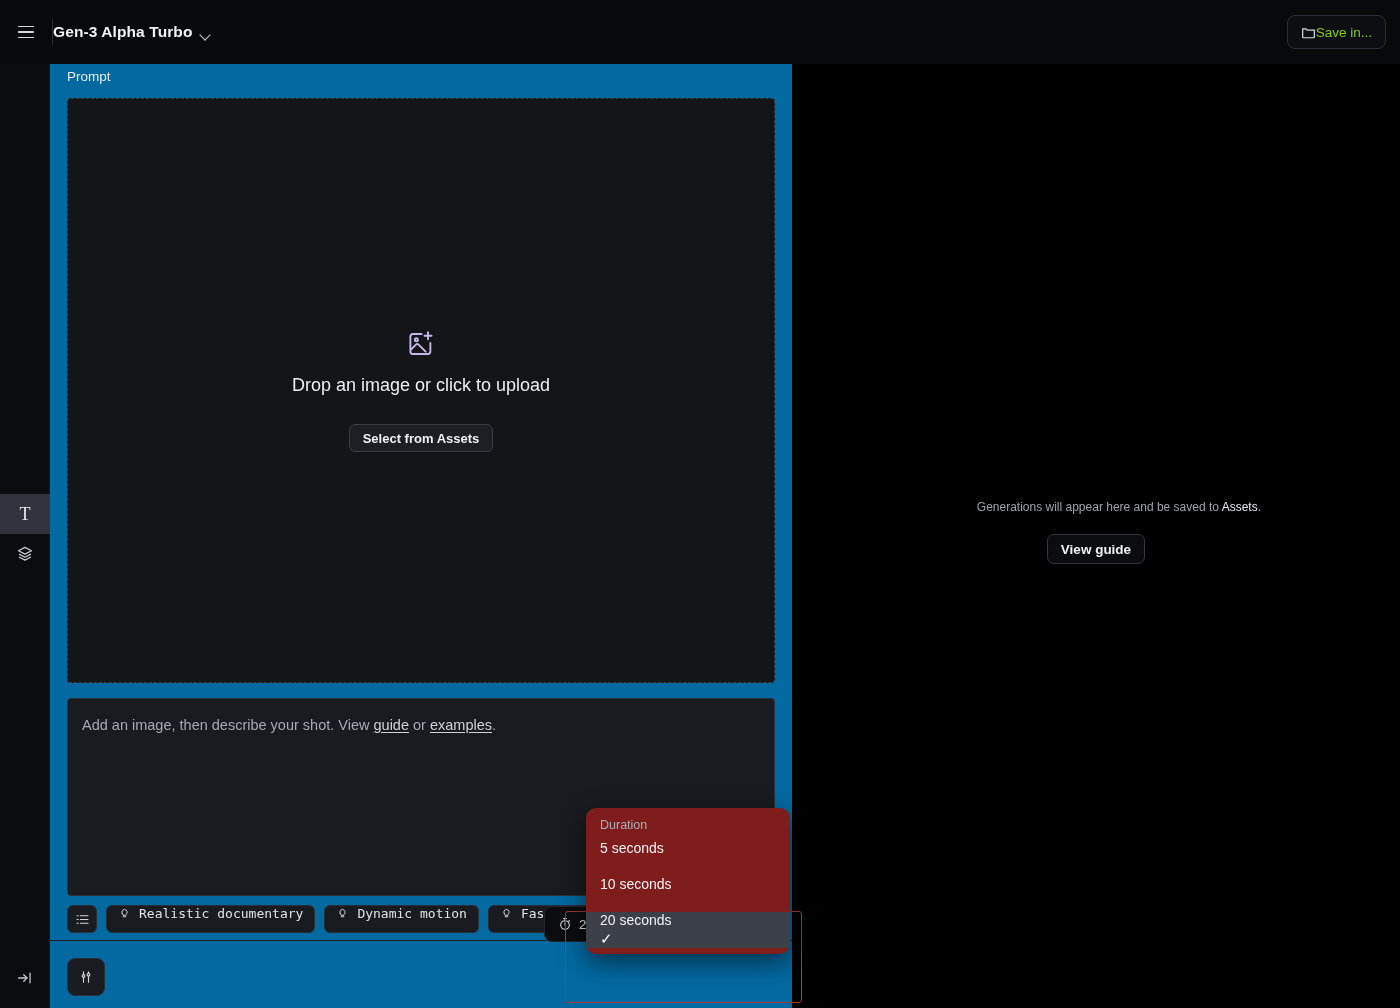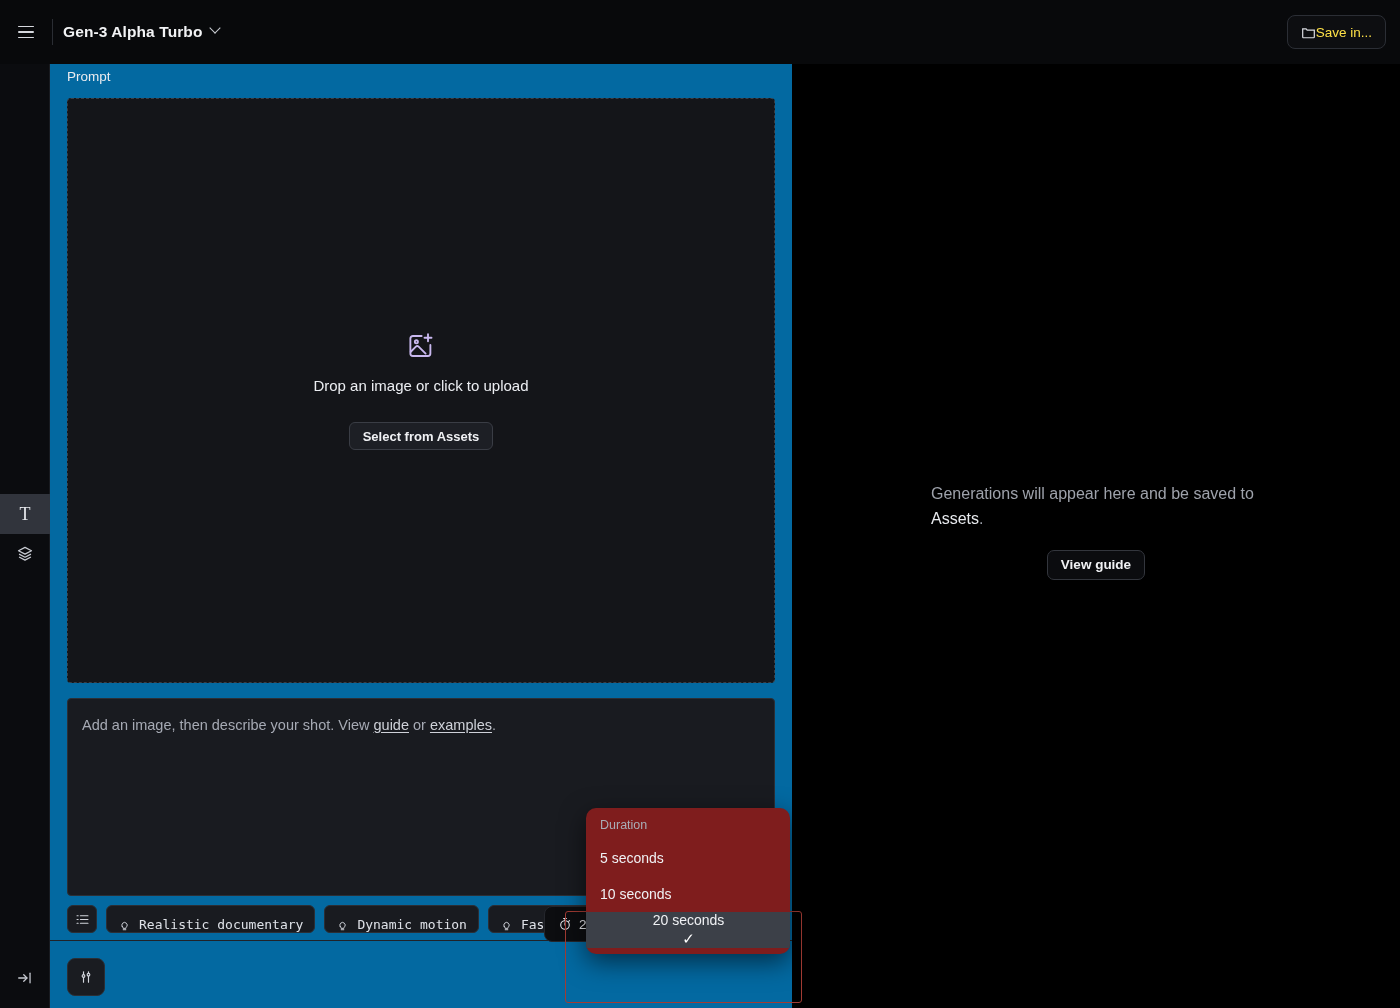--- a/index.html
+++ b/index.html
@@ -19,36 +19,36 @@
     z-index: 30;
   }
   .hamburger {
     width: 34px; height: 34px; margin-left: 9px;
     display: flex; flex-direction: column; align-items: center; justify-content: center;
     gap: 4px; border-radius: 6px; cursor: pointer;
   }
   .hamburger span { display: block; width: 16px; height: 1.6px; background: #d6d8de; border-radius: 1px; }
   .topdiv { width: 1px; height: 26px; background: #2a2d33; margin-left: 9px; }
   .model-select {
-    display: flex; align-items: flex-start; gap: 8px;
-    margin-left: 10px; cursor: pointer;
+    display: flex; align-items: flex-end; gap: 8px;
+    margin-left: 0; cursor: pointer;
   }
   .model-name { font-size: 15.5px; font-weight: 700; color: #f2f3f5; letter-spacing: .1px; }
   .chev { width: 11px; height: 11px; position: relative; display:inline-block; }
   .chev::before {
     content: ""; position: absolute; left: 1px; top: 1px;
     width: 7px; height: 7px; border-right: 1.6px solid #c9ccd3; border-bottom: 1.6px solid #c9ccd3;
     transform: rotate(45deg);
   }
   .save-btn {
     position: absolute; right: 14px; top: 15px;
     height: 34px; padding: 0 13px;
     display: flex; align-items: center; 
     border: 1px solid #2b2e35; border-radius: 8px;
-    background: #0d0e11; color: #fde047; font-size: 13.5px;
+    background: #0d0e11; color: #84cc16; font-size: 13.5px;
     cursor: pointer;
   }
 
   
   .rail {
     position: absolute; left: 0; top: 54px; width: 50px; height: 954px;
     background: #0b0c0f; border-right: 1px solid #191b20;
     z-index: 20;
   }
   .rail-btn {
@@ -70,21 +70,21 @@
     font-size: 13.5px; color: #e9ebef;
   }
   .dropzone {
     position: absolute; left: 17px; top: 44px; width: 708px; height: 585px;
     border: 1px dashed #3a3d45; border-radius: 4px;
     background: #141519;
     display: flex; flex-direction: column; align-items: center; justify-content: center;
     cursor: pointer;
   }
   .dz-icon { margin-bottom: 16px; }
-  .dz-text { font-size: 15px; color: #eceef2; margin-bottom: 18px; }
+  .dz-text { font-size: 18px; color: #eceef2; margin-bottom: 18px; }
   .dz-btn {
     height: 28px; padding: 0 13px; border-radius: 6px;
     border: 1px solid #3a3d45; background: #1d1f25;
     color: #f0f1f4; font-size: 13px; font-weight: 700;
     display: flex; align-items: center; cursor: pointer; margin-top: 10px;
   }
 
   .promptbox {
     position: absolute; left: 17px; top: 644px; width: 708px; height: 198px;
     border: 1px solid #2c2f36; border-radius: 4px;
@@ -101,21 +101,21 @@
     display: flex; align-items: center; gap: 9px;
     overflow: hidden;
   }
   .icon-btn {
     flex: 0 0 auto; width: 30px; height: 28px; border-radius: 6px;
     border: 1px solid #2b2e35; background: #1a1c21;
     display: flex; align-items: center; justify-content: center; cursor: pointer;
   }
   .chip {
     flex: 0 0 auto; height: 28px; padding: 0 11px;
-    display: flex; align-items: flex-end; gap: 8px;
+    display: flex; align-items: flex-start; gap: 8px;
     border: 1px solid #2b2e35; border-radius: 6px; background: #191b20;
     color: #dfe2e8; font-size: 13px;
     font-family: "DejaVu Sans Mono", "Liberation Mono", monospace;
     white-space: nowrap; cursor: pointer;
   }
 
   .toolbar-div { position: absolute; left: 0; top: 886px; width: 742px; height: 1px; background: #212329; }
 
   .settings-btn {
     position: absolute; left: 17px; top: 904px;
@@ -160,34 +160,34 @@
     position: absolute; left: 586px; top: 808px; width: 204px;
     background: #7f1d1d; border-radius: 10px;
     padding: 7px 0 6px 0;
     z-index: 18;
     box-shadow: 0 8px 26px rgba(0,0,0,.55);
     overflow: hidden;
   }
   .dd-title { padding: 3px 14px 8px 14px; font-size: 12.5px; color: #a9adb6; }
   .dd-item {
     height: 36px; padding: 0 13px 0 14px;
-    display: flex; align-items: center; justify-content: space-between;
+    display: flex; align-items: flex-start; justify-content: space-between;
     font-size: 14px; color: #f0f1f4; cursor: pointer;
   }
   .dd-item.sel { background: #3c4048; flex-direction: column; }
   .check { font-size: 15px; color: #ffffff; }
 
   
   .preview {
     position: absolute; left: 792px; top: 54px; width: 608px; height: 954px;
     background: #000;
     display: flex; flex-direction: column; align-items: center; justify-content: center;
   }
   .pv-text {
-    width: 330px; text-align: left; font-size: 16px; color: #9ea2ab; line-height: 1.55;
+    width: 330px; text-align: right; font-size: 12px; color: #9ea2ab; line-height: 1.55;
   }
   .pv-text b { color: #e8eaee; font-weight: 400; }
   .pv-btn {
     margin-top: 18px; height: 30px; padding: 0 13px; border-radius: 7px;
     border: 1px solid #33363d; background: #0b0c0f;
     color: #f0f1f4; font-size: 13.5px; font-weight: 700;
     display: flex; align-items: center; cursor: pointer;
   }
   svg { display: block; }
 </style>

